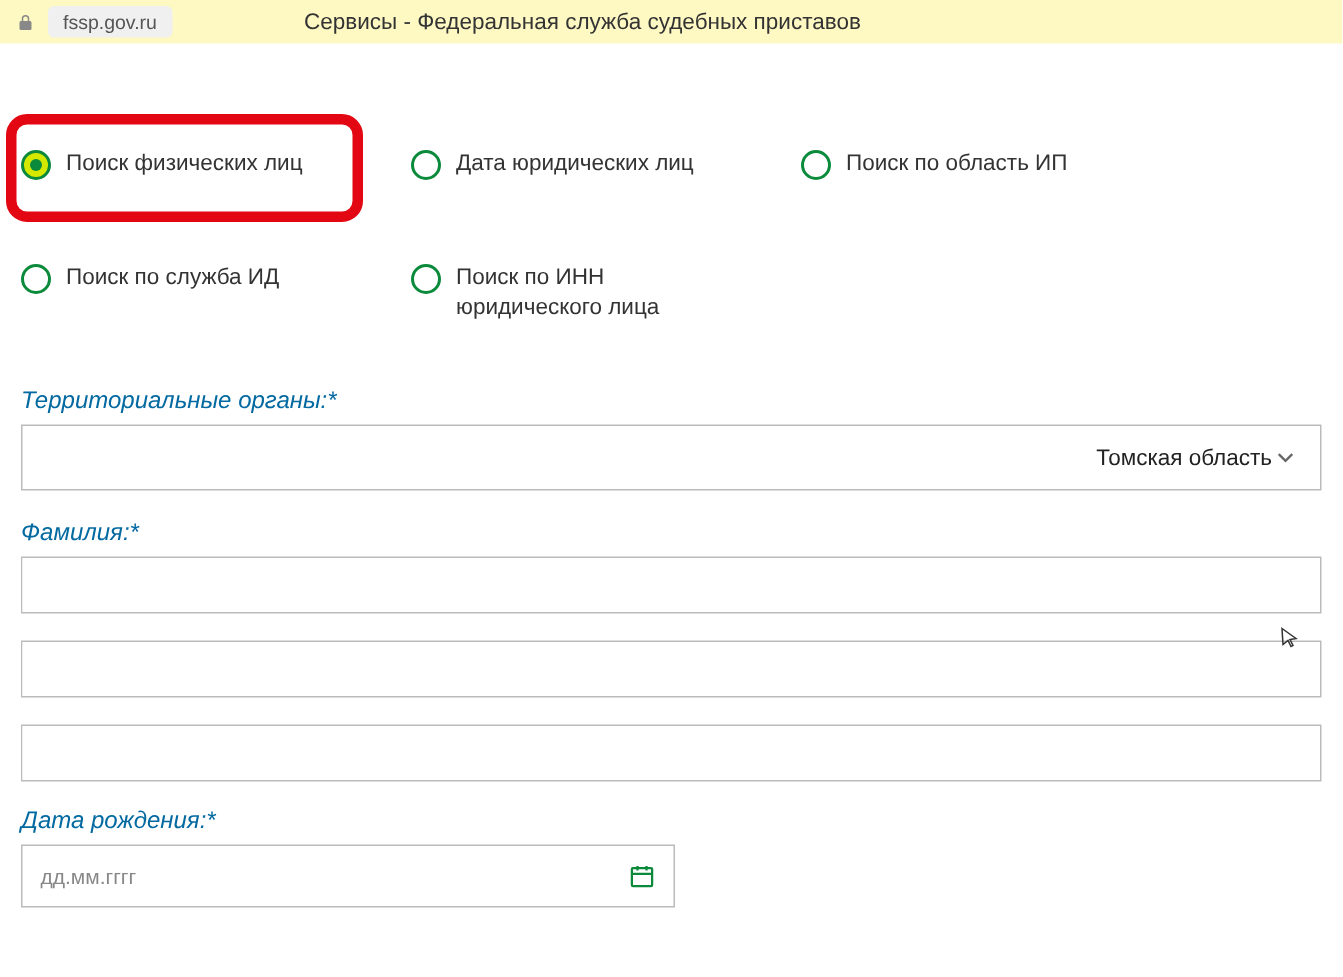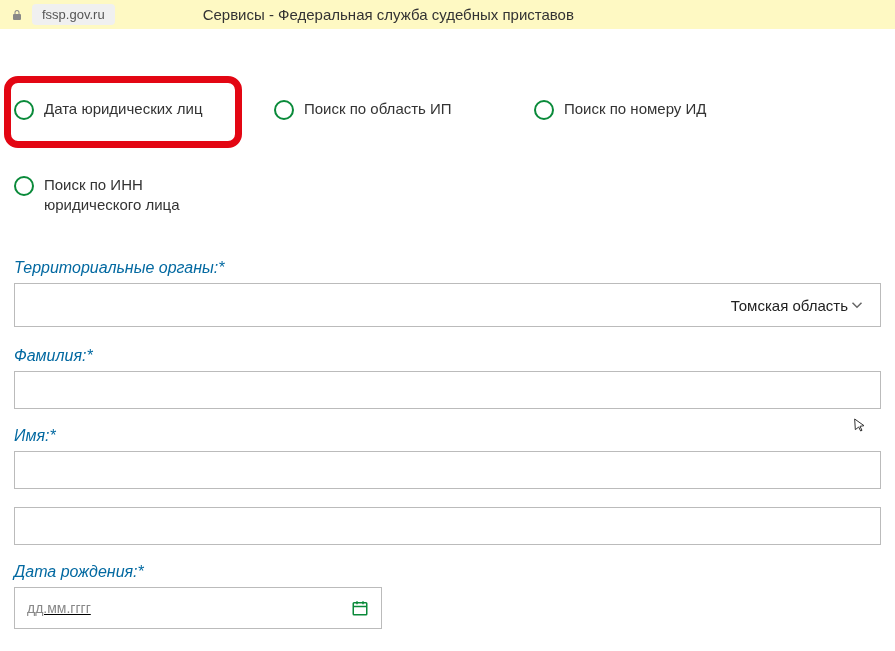--- a/index.html
+++ b/index.html
@@ -137,26 +137,25 @@
       border: none;
       width: 100%;
       height: 100%;
       padding: 0 10px;
       font-size: 14px;
       outline: none;
     }
     .date-wrap {
       border: 1px solid #bbb;
       height: 42px;
-      width: 368px;
+      width: 436px;
       display: flex;
       align-items: center;
       padding: 0 12px;
       position: relative;
-      text-decoration: underline;
     }
     .date-placeholder {
       font-size: 14px;
       color: #888;
       flex: 1;
     }
     .calendar-icon {
       width: 18px;
       height: 18px;
     }
@@ -178,30 +177,34 @@
       </svg>
   </span>
   <span class="url-text-wrap">fssp.gov.ru</span>
   <span class="page-title">Сервисы - Федеральная служба судебных приставов</span>
 </div>
 
 <div class="content">
 
   <div class="radio-grid">
     <div class="radio-item">
+      <span class="radio-circle selected"></span>
+      <span class="radio-label">Поиск физических лиц</span>
+    </div>
+    <div class="radio-item">
       <span class="radio-circle"></span>
       <span class="radio-label">Дата юридических лиц</span>
     </div>
     <div class="radio-item">
       <span class="radio-circle"></span>
       <span class="radio-label">Поиск по область ИП</span>
     </div>
     <div class="radio-item">
       <span class="radio-circle"></span>
-      <span class="radio-label">Поиск по номеру ИД</span>
+      <span class="radio-label">Поиск по служба ИД</span>
     </div>
     <div class="radio-item">
       <span class="radio-circle"></span>
       <span class="radio-label">Поиск по ИНН юридического лица</span>
     </div>
   </div>
 
   <div class="form-section">
 
     <label class="field-label">Территориальные органы:*</label>
@@ -212,21 +215,20 @@
             <polyline points="6 9 12 15 18 9"></polyline>
           </svg>
       </span>
     </div>
 
     <label class="field-label">Фамилия:*</label>
     <div class="input-wrap">
       <input class="input-field" type="text" value="" style="">
     </div>
 
-    <label class="field-label">Имя:*</label>
     <div class="input-wrap">
       <input class="input-field" type="text" value="" style="">
     </div>
 
     <div class="input-wrap">
       <input class="input-field" type="text" value="" style="">
     </div>
 
     <label class="field-label">Дата рождения:*</label>
     <div class="date-wrap">

